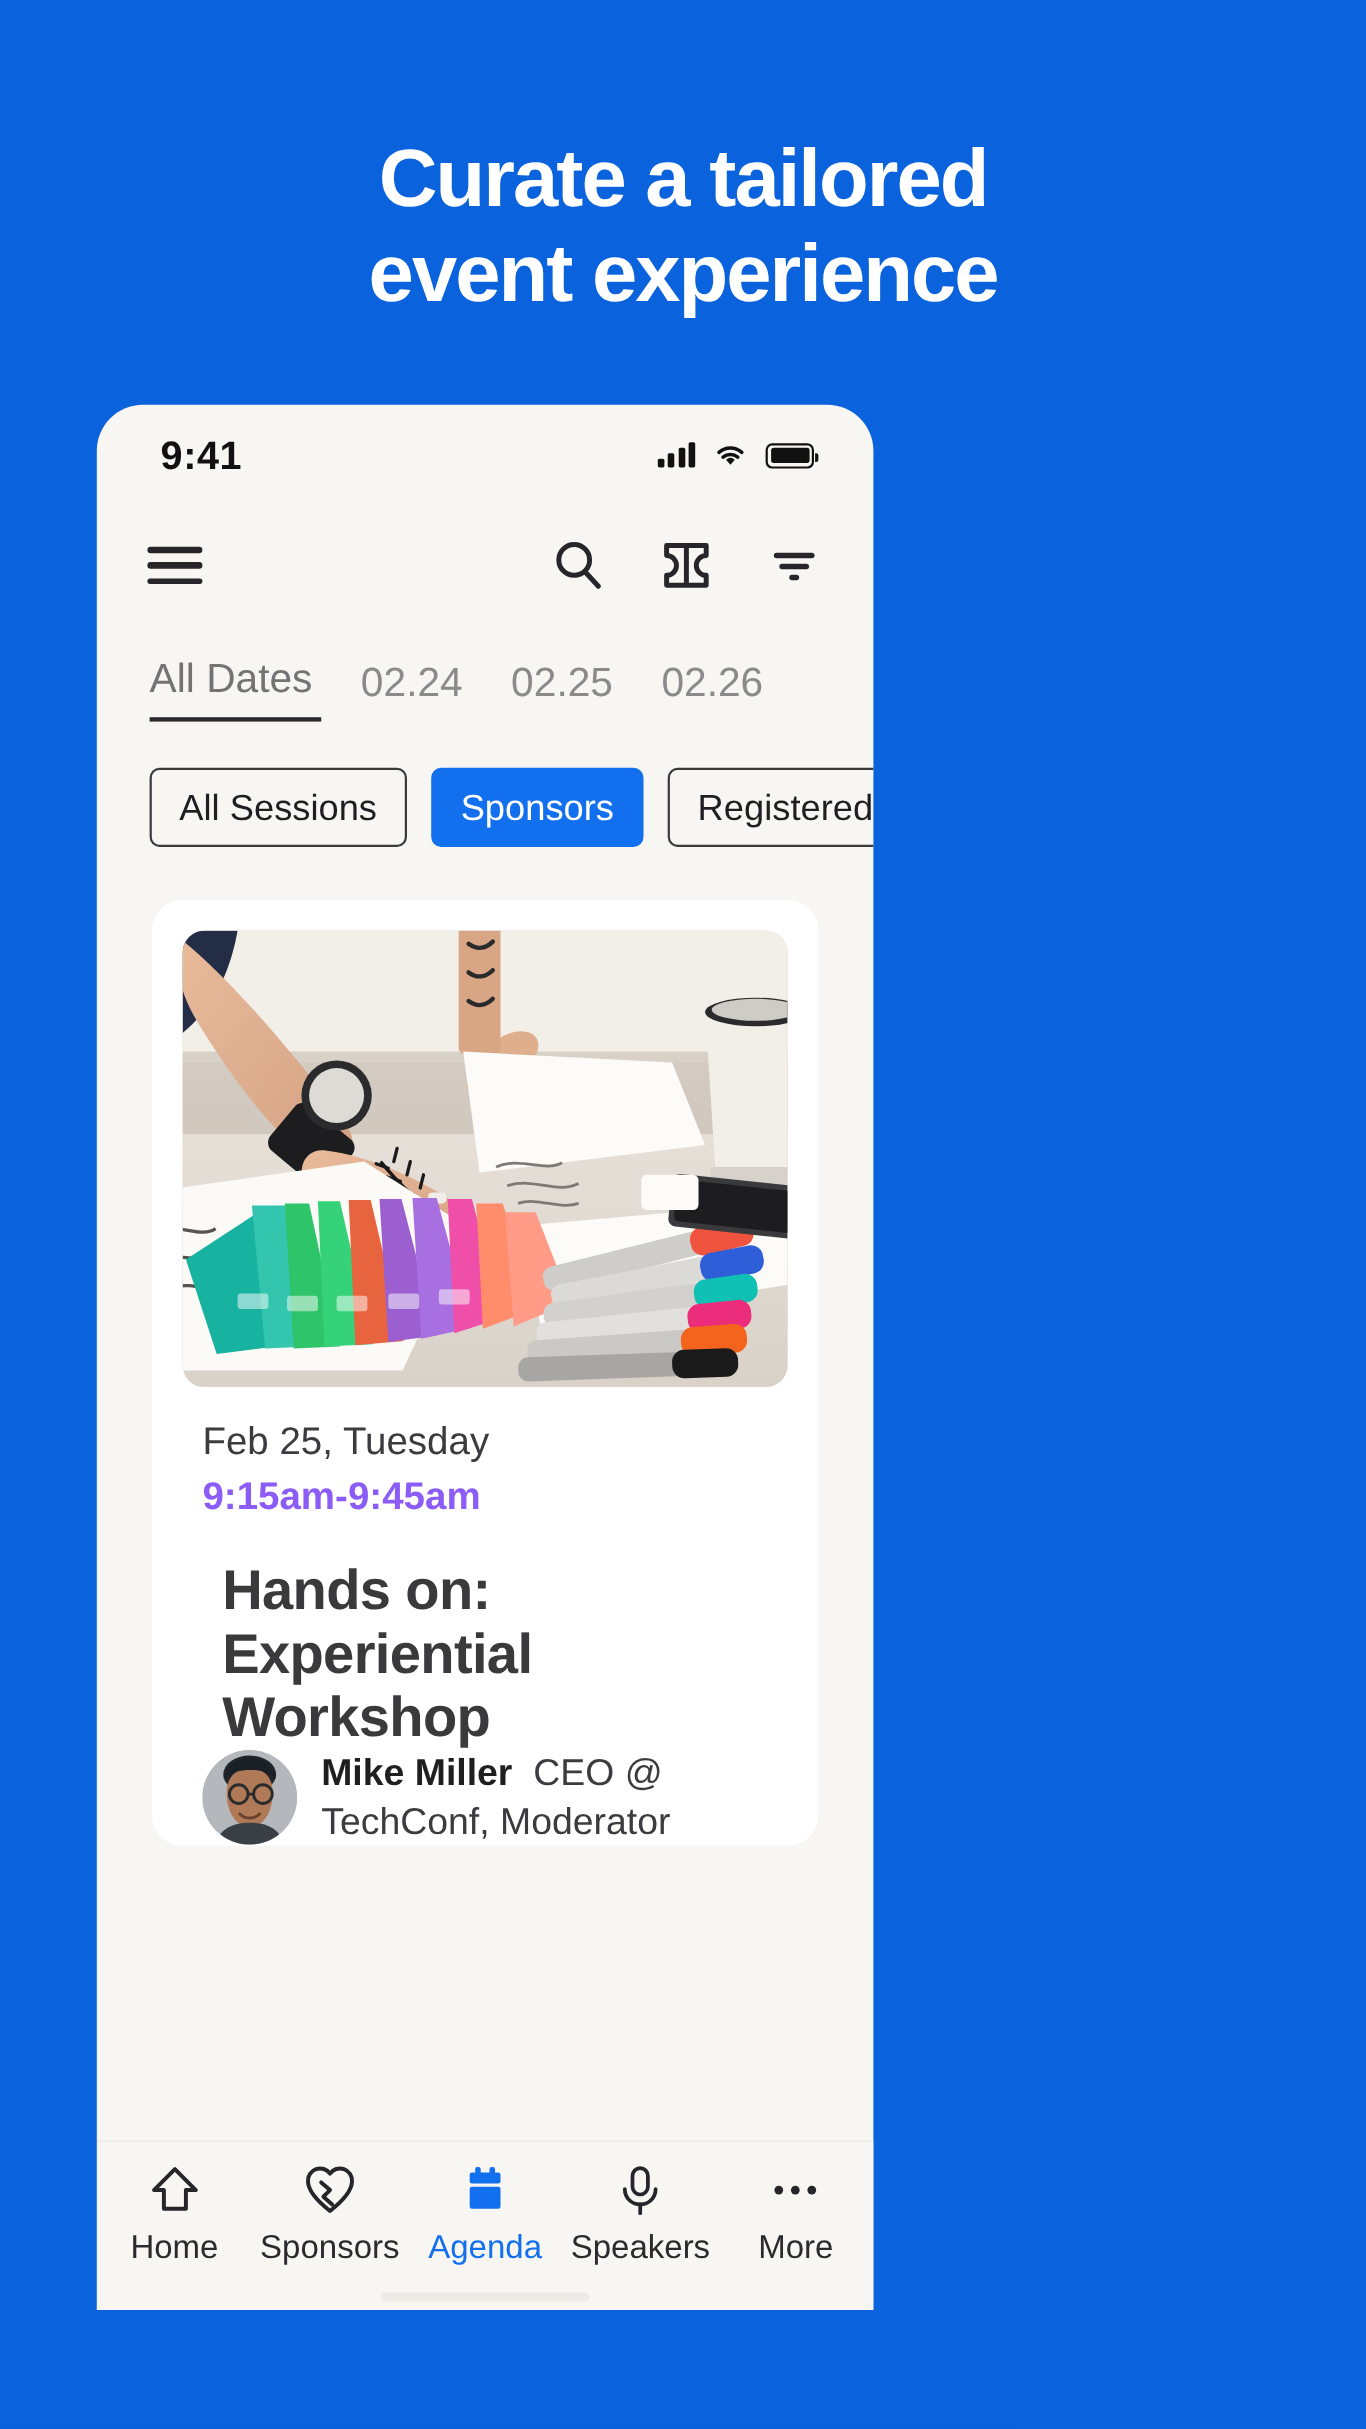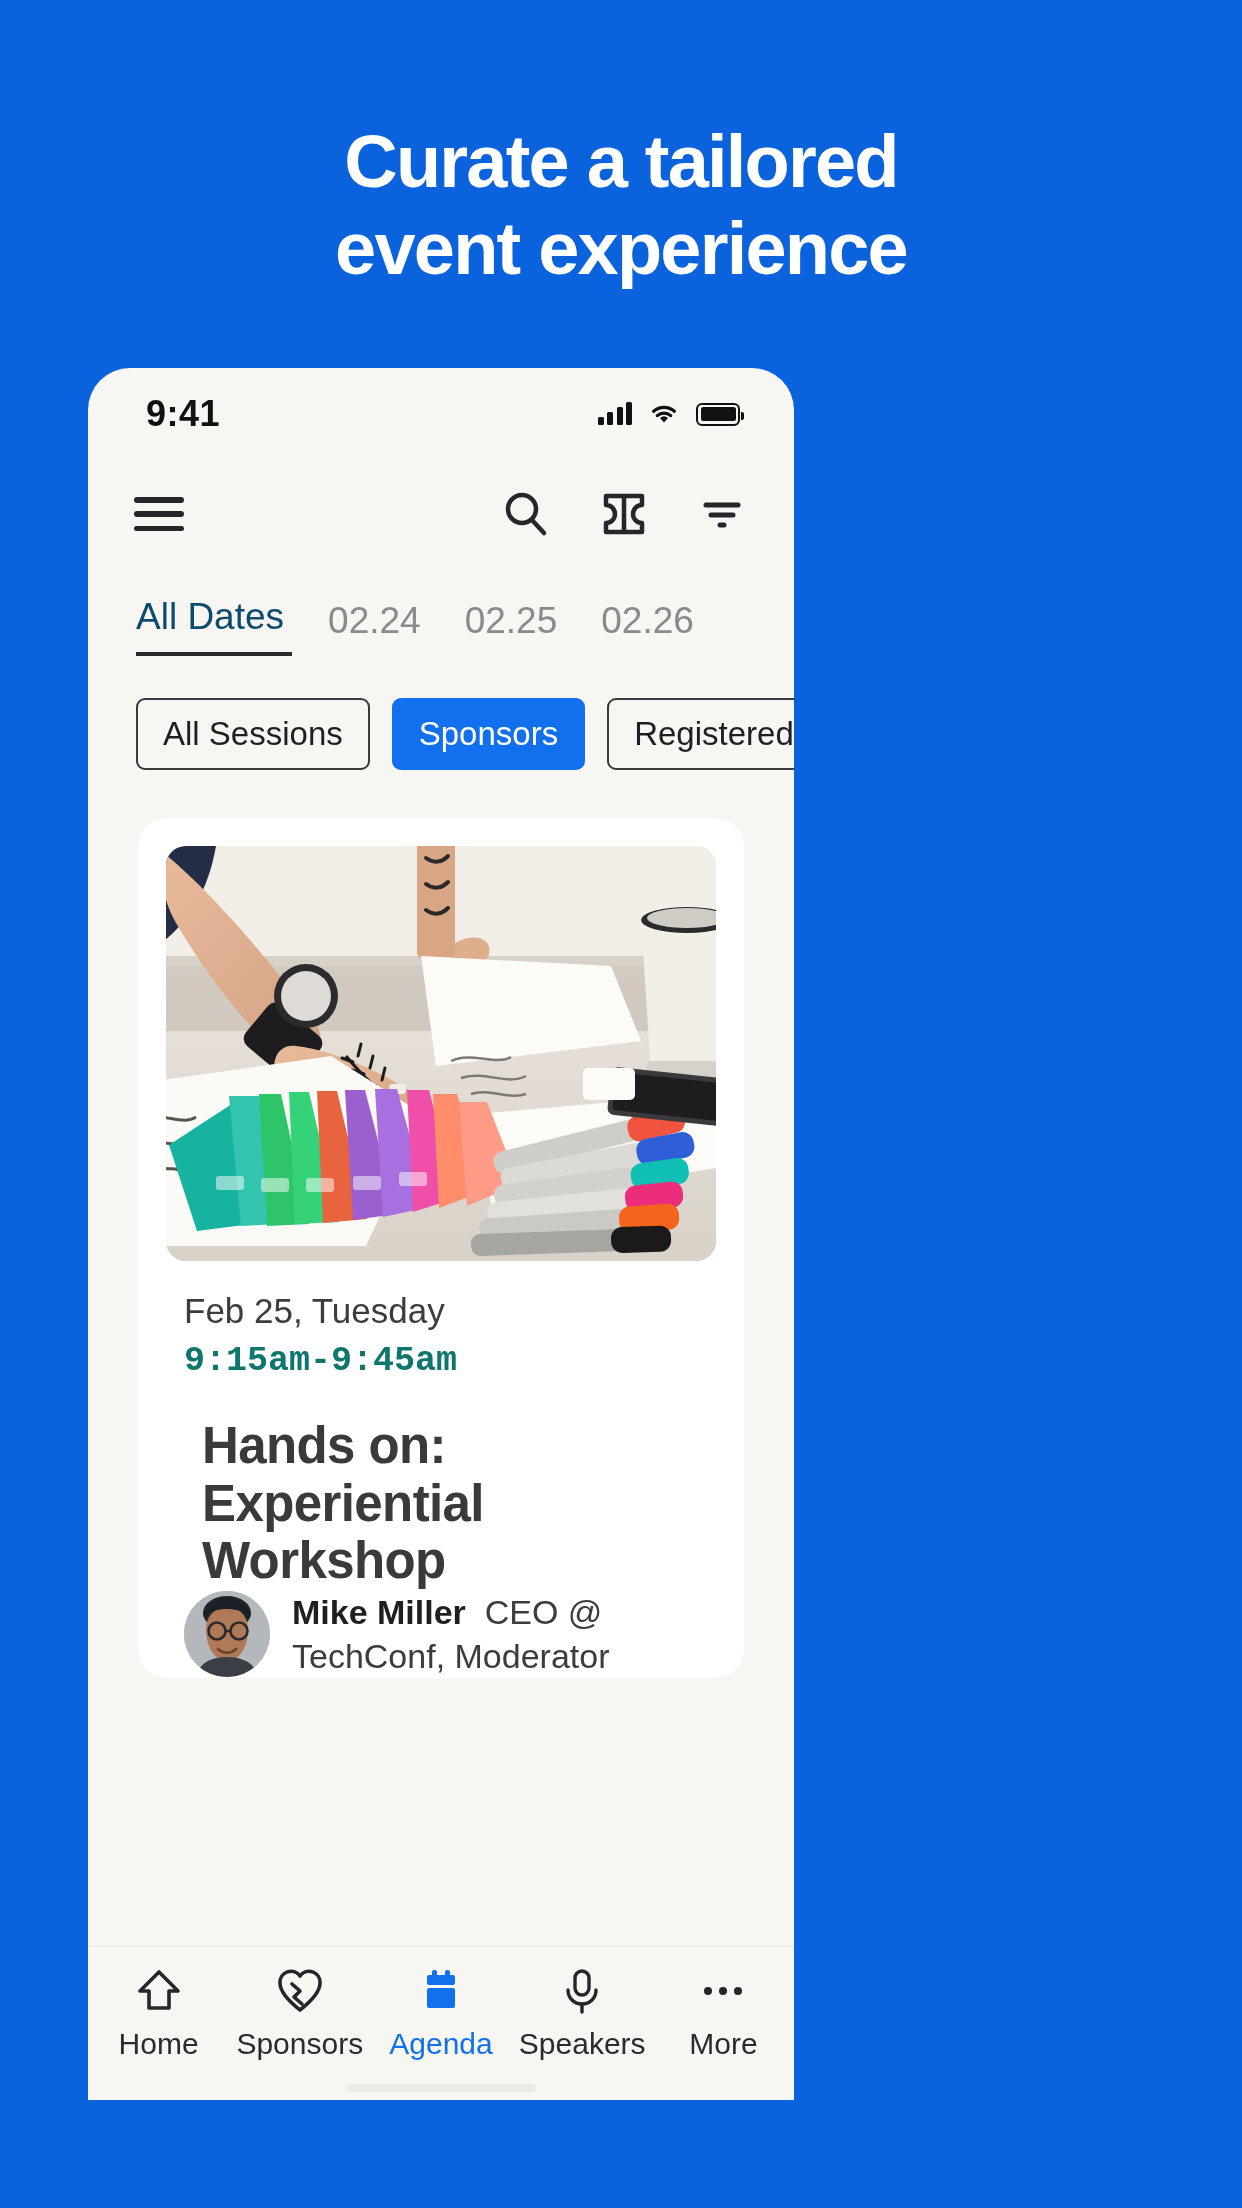--- a/index.html
+++ b/index.html
@@ -93,21 +93,21 @@
   }
   .date-tab {
     font-size:37px;
     color:#8A8A8A;
     padding:0 30px 14px 0;
     margin-right:14px;
     cursor:pointer;
     white-space:nowrap;
   }
   .date-tab.active {
-    color:#0c4a6e;
+    color:#737373;
     border-bottom:4px solid #2B2B2E;
     padding-right:8px;
     margin-right:36px;
   }
 
   
   .chips {
     display:flex;
     gap:22px;
     padding:42px 0 0 48px;
@@ -140,21 +140,21 @@
     width:100%; height:415px;
     border-radius:20px;
     overflow:hidden;
     position:relative;
     background:#dcd8d2;
   }
   .card-photo svg { position:absolute; inset:0; width:100%; height:100%; }
 
   .card-body { padding:30px 18px 0 18px; }
   .card-date { font-size:35px; color:#3C3C40; margin-bottom:10px; }
-  .card-time { font-size:35px; color:#0f766e; font-weight:bold;font-family:Liberation Mono, monospace; }
+  .card-time { font-size:35px; color:#8b5cf6; font-weight:bold; }
   .card-title {
     margin-top:36px;
     font-size:51px;
     font-weight:bold;
     color:#3A3A3D;
     line-height:1.13;
     letter-spacing:-0.6px;
     margin-left:18px;
   }
   .speaker-row {

